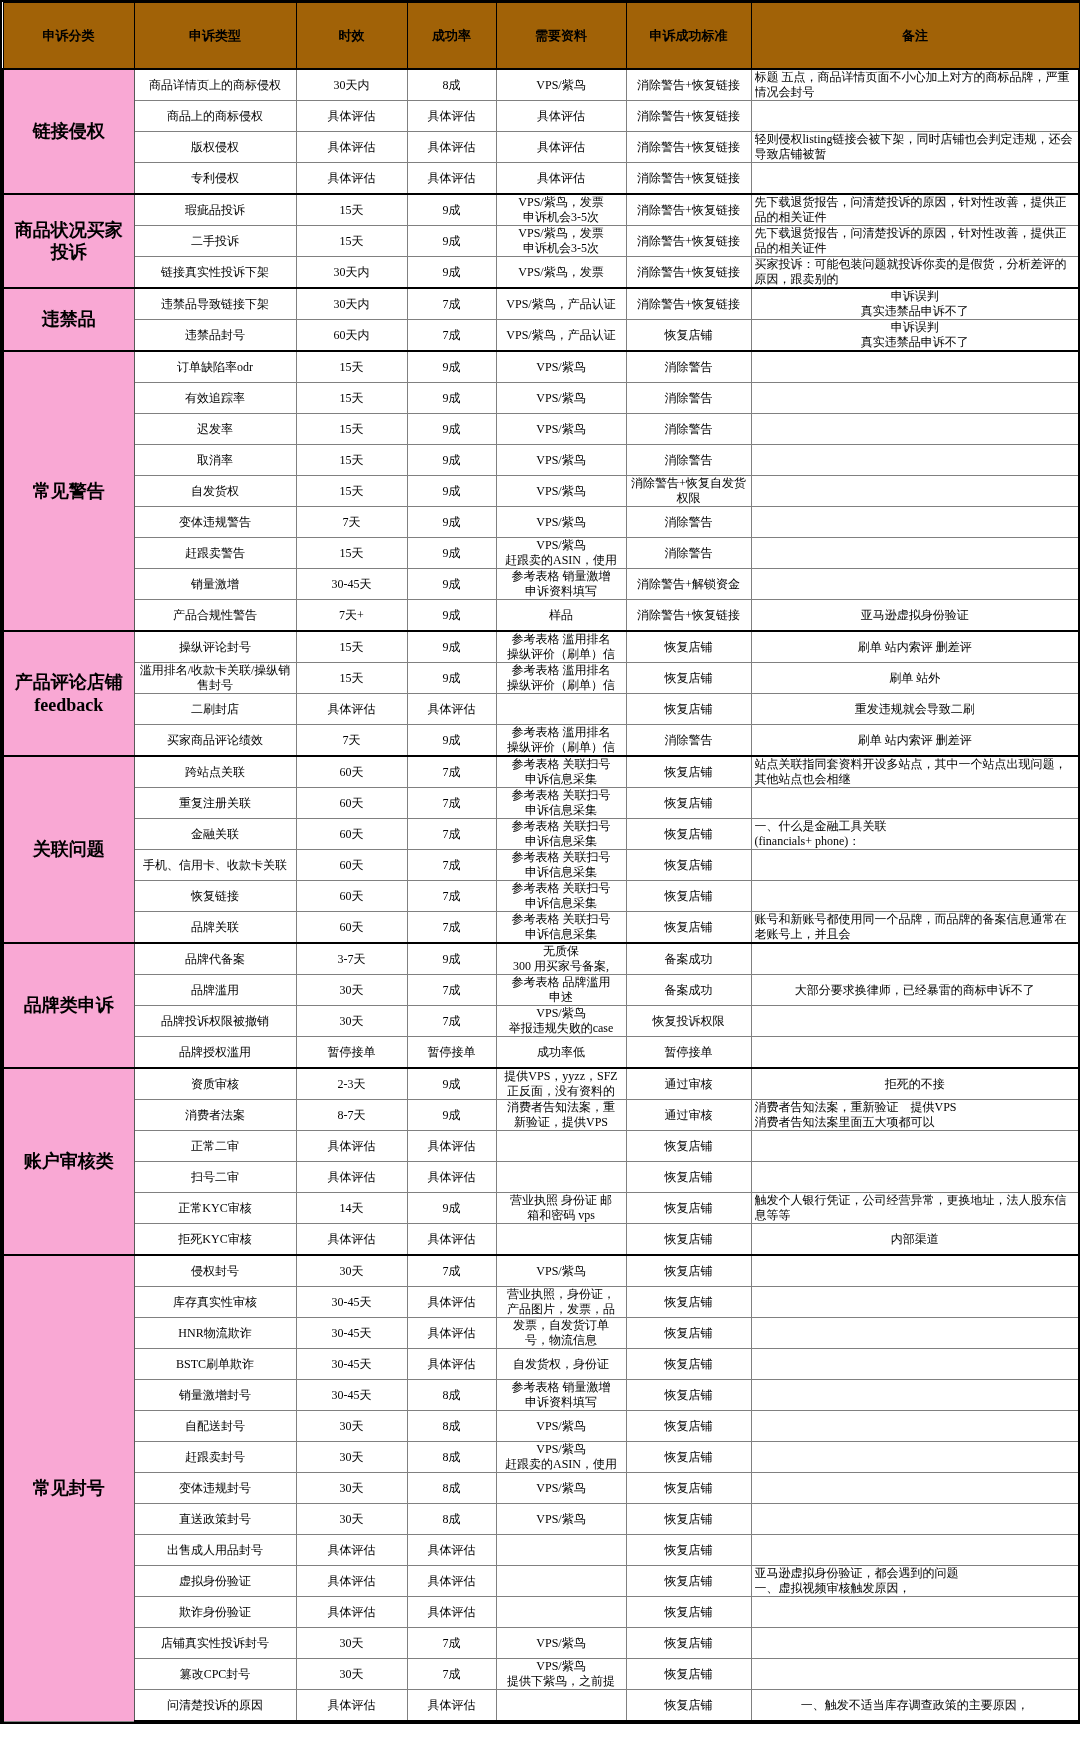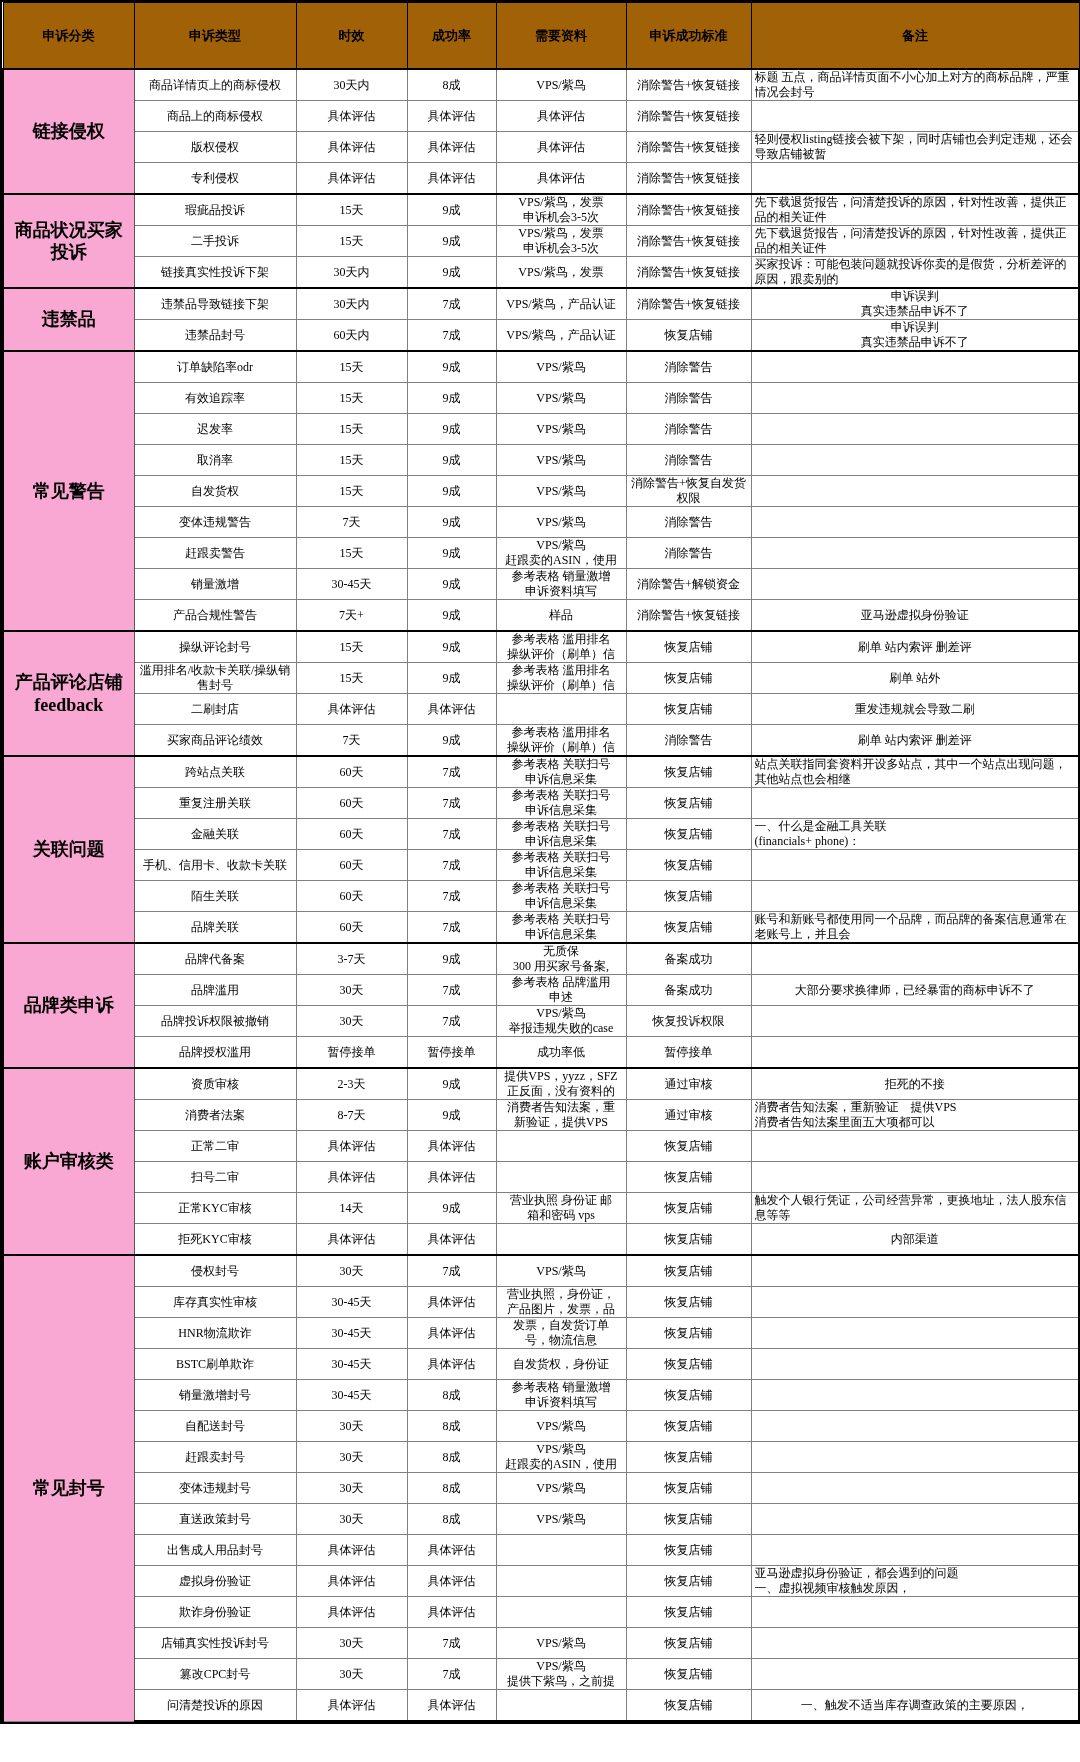--- a/index.html
+++ b/index.html
@@ -599,21 +599,21 @@
           </td>
           <td>
             <div class="clip">恢复店铺</div>
           </td>
           <td class="remark">
             <div class="clip"></div>
           </td>
         </tr>
         <tr>
           <td>
-            <div class="clip">陌生关联</div>
+            <div class="clip">恢复链接</div>
           </td>
           <td>
             <div class="clip">60天</div>
           </td>
           <td>
             <div class="clip">7成</div>
           </td>
           <td>
             <div class="clip">参考表格 关联扫号
 申诉信息采集</div>

